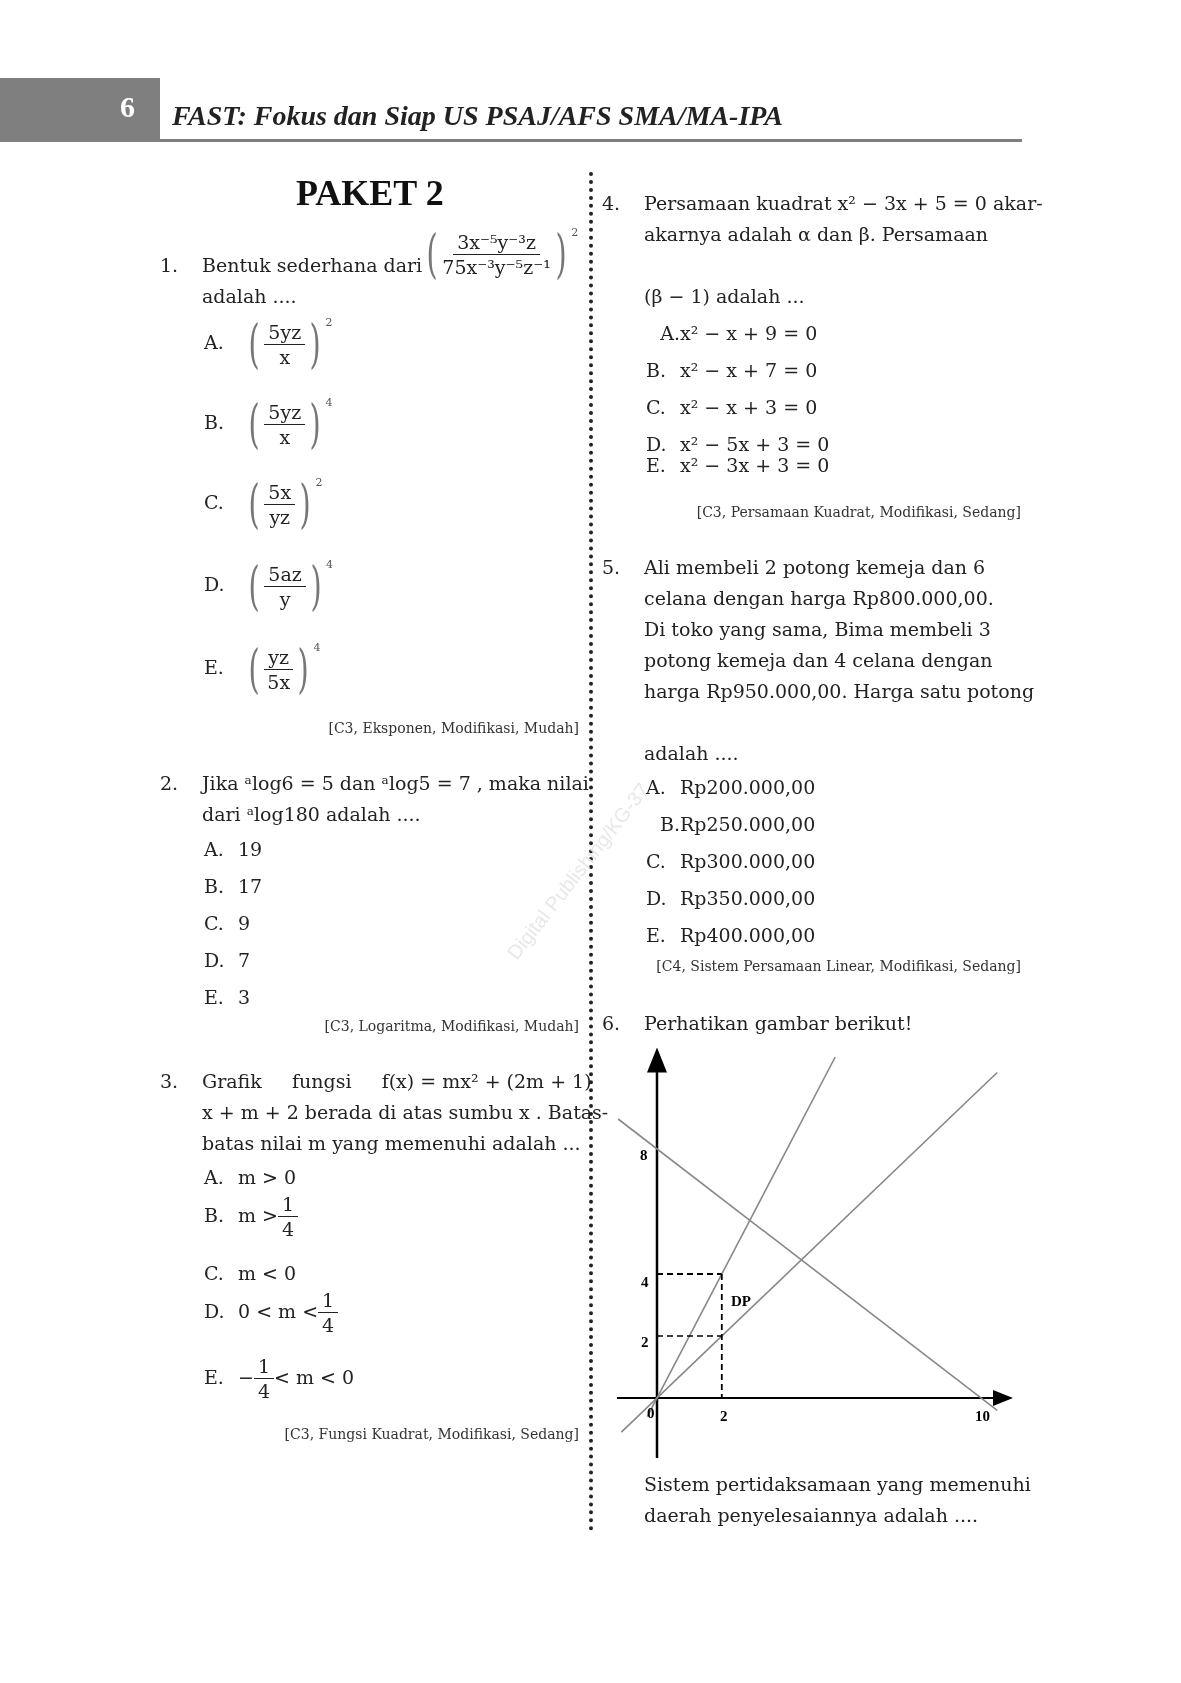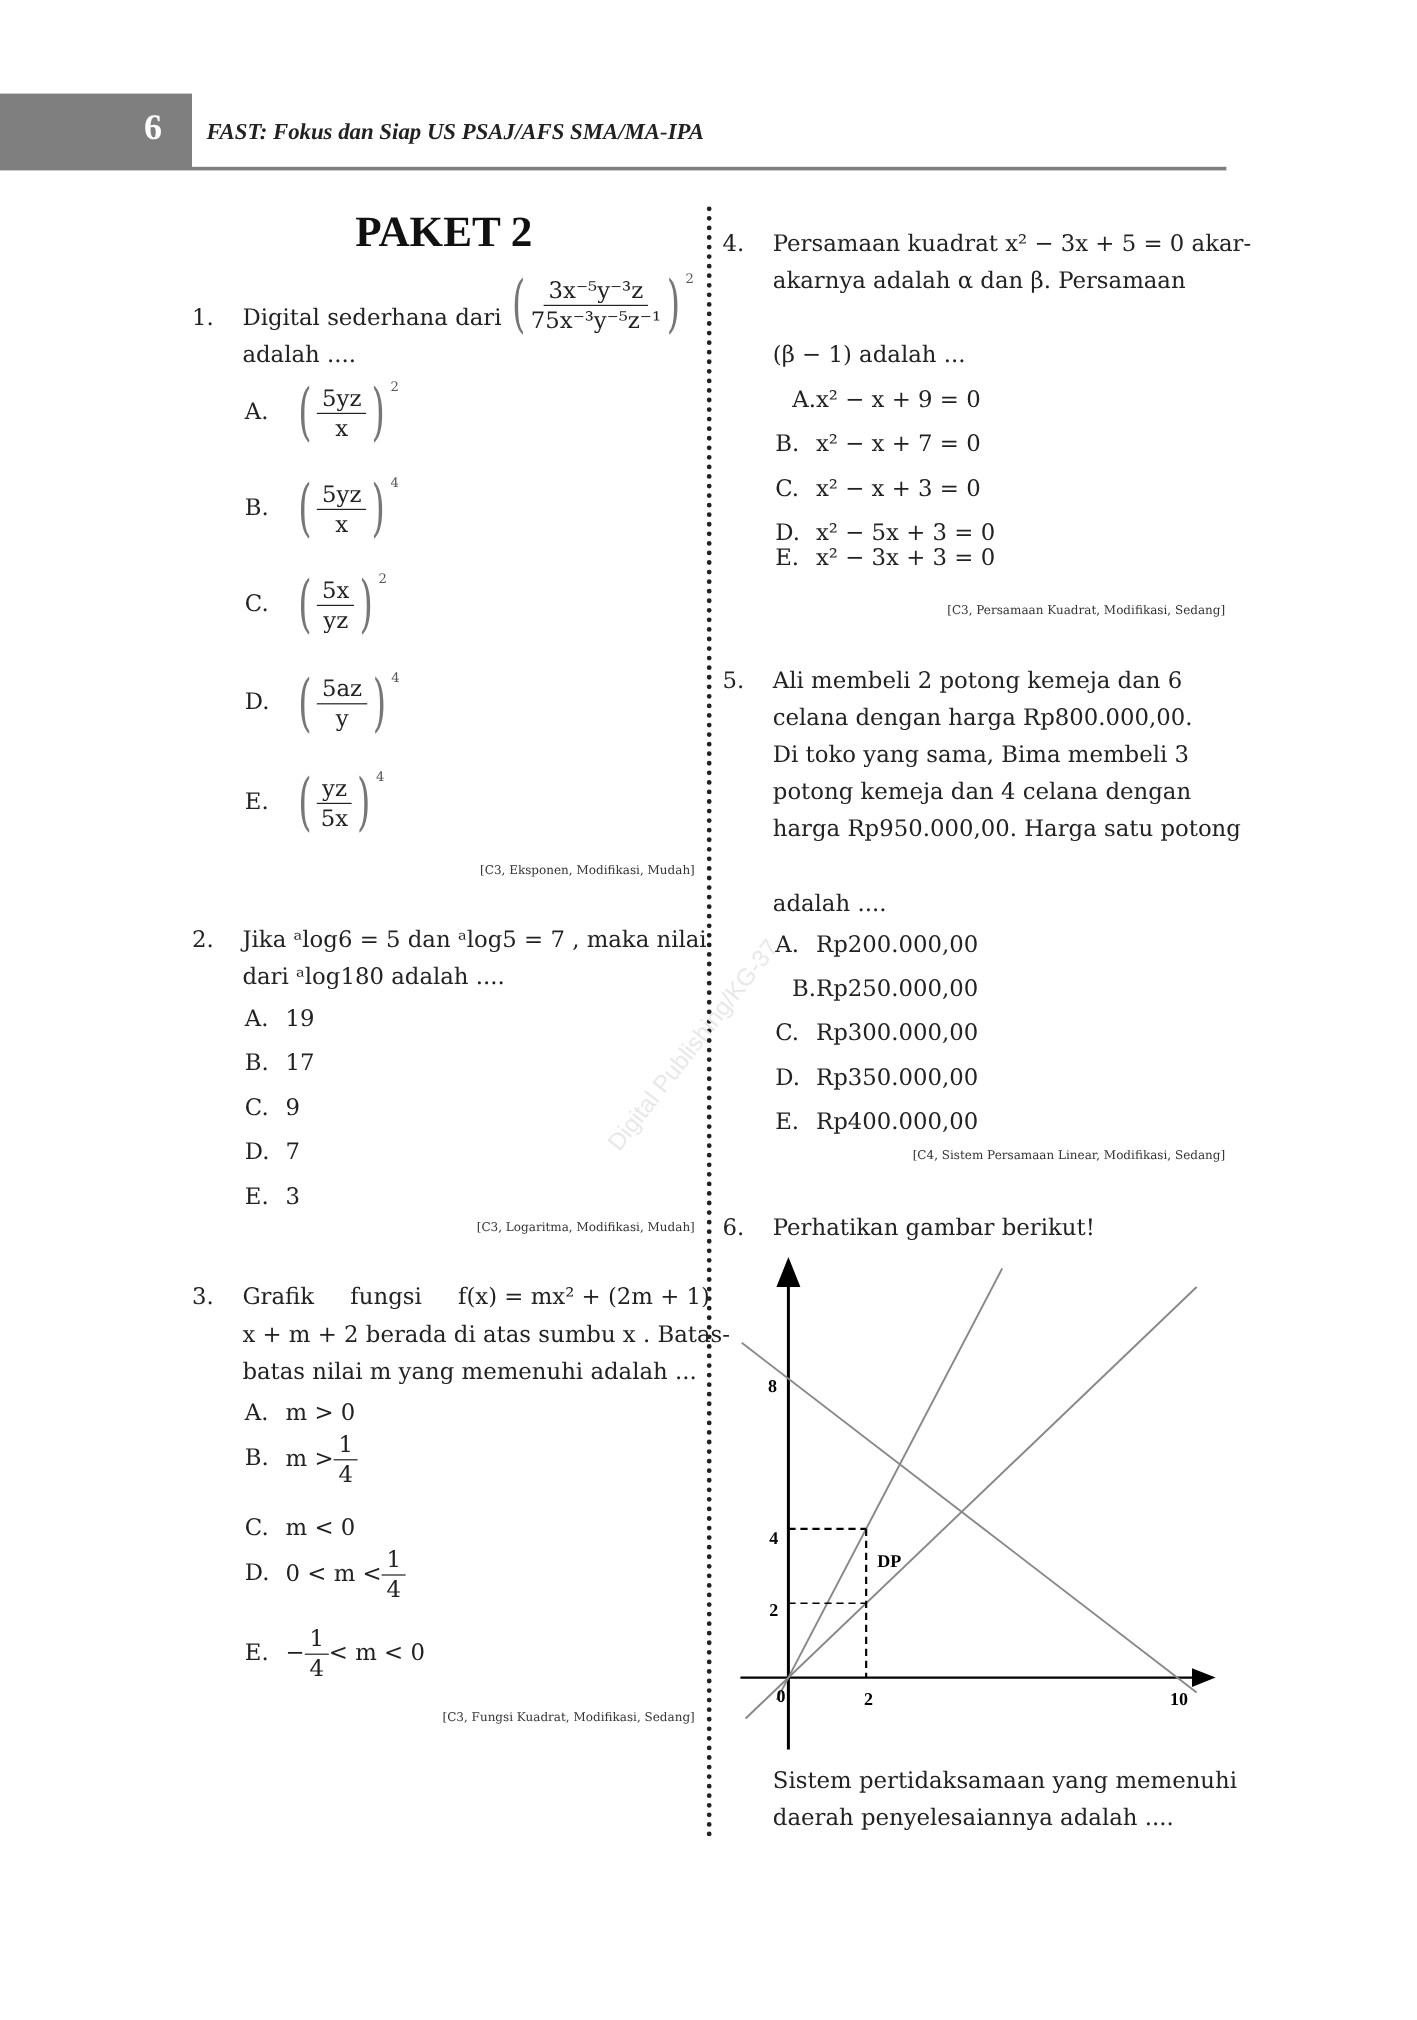--- a/index.html
+++ b/index.html
@@ -1,28 +1,28 @@
 <!DOCTYPE html>
 <html><head>
 <meta charset="utf-8">
 <style>
   html,body{margin:0;padding:0;background:#fff;}
   body{width:1181px;height:1683px;position:relative;overflow:hidden;font-family:"DejaVu Serif","Liberation Serif",serif;color:#222;}
   .hdr-box{position:absolute;left:0;top:78px;width:160px;height:64px;background:#7f7f7f;}
   .hdr-num{position:absolute;left:120px;top:90px;font-family:"Liberation Serif",serif;font-weight:bold;font-size:30px;color:#fff;}
-  .hdr-title{position:absolute;left:172px;top:100px;font-family:"Liberation Serif",serif;font-weight:bold;font-style:italic;font-size:19px;color:#222;}
+  .hdr-title{position:absolute;left:172px;top:100px;font-family:"Liberation Serif",serif;font-weight:bold;font-style:italic;font-size:28px;color:#222;}
   .hdr-rule{position:absolute;left:160px;top:139px;width:862px;height:3px;background:#7f7f7f;}
   .col-divider{position:absolute;left:589px;top:172px;height:1360px;width:0;border-left:4px dotted #222;}
   .paket{position:absolute;left:296px;top:172px;font-family:"Liberation Serif",serif;font-weight:bold;font-size:36px;color:#111;}
   .q{position:absolute;font-size:19px;line-height:31px;}
   .qnum{position:absolute;left:0;top:0;}
   .qtext{position:absolute;left:42px;top:0;text-align:justify;}
   .opt{position:absolute;font-size:19px;}
   .optl{display:inline-block;width:34px;}
-  .tag{position:absolute;font-size:10px;color:#333;white-space:nowrap;}
+  .tag{position:absolute;font-size:14px;color:#333;white-space:nowrap;}
   .frac{display:inline-flex;flex-direction:column;align-items:center;vertical-align:middle;font-size:19px;line-height:24px;}
   .frac .num{border-bottom:1.5px solid #222;padding:0 4px;}
   .paren{display:inline-flex;align-items:center;vertical-align:middle;}
   .bigp{font-size:52px;font-weight:200;color:#777;line-height:52px;transform:scaleX(0.55);display:inline-block;}
   .sup{font-size:11px;vertical-align:super;color:#555;}
   .watermark{position:absolute;left:470px;top:860px;transform:rotate(-52deg);font-family:"Liberation Sans",sans-serif;font-size:20px;color:#e8e8e8;white-space:nowrap;}
   svg text{font-family:"Liberation Serif",serif;font-weight:bold;}
 </style>
 </head>
 <body>
@@ -32,21 +32,21 @@
 <div class="hdr-title">FAST: Fokus dan Siap US PSAJ/AFS SMA/MA-IPA</div>
 <div class="hdr-rule"></div>
 
 <div class="col-divider"></div>
 <div class="watermark">Digital Publishing/KG-37</div>
 
 <div class="paket">PAKET 2</div>
 
 <div class="q" style="left:160px;top:250px;width:420px;">
   <span class="qnum">1.</span>
-  <span class="qtext" style="top:0;">Digital sederhana dari</span>
+  <span class="qtext" style="top:0;">Bentuk sederhana dari</span>
   <span class="qtext" style="top:31px;">adalah ....</span>
 </div>
 <div style="position:absolute;left:422px;top:228px;">
   <span class="paren">
       <span class="bigp">(</span>
     <span class="frac">
         <span class="num">3x⁻⁵y⁻³z</span>
         <span>75x⁻³y⁻⁵z⁻¹</span>
       </span>
   <span class="bigp">)</span>

